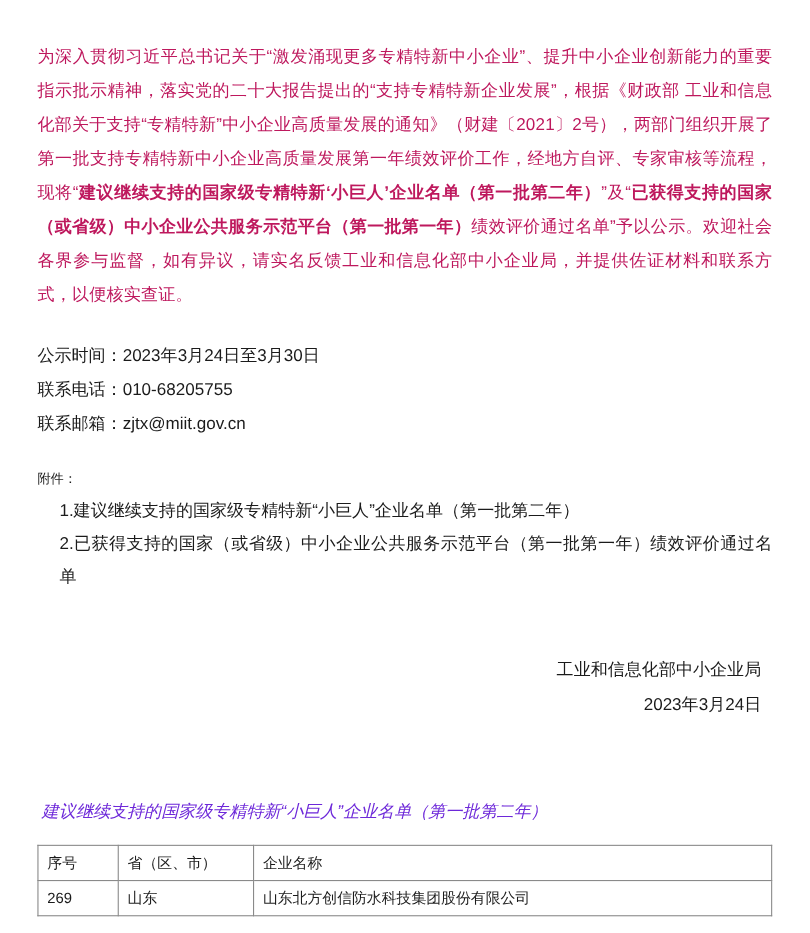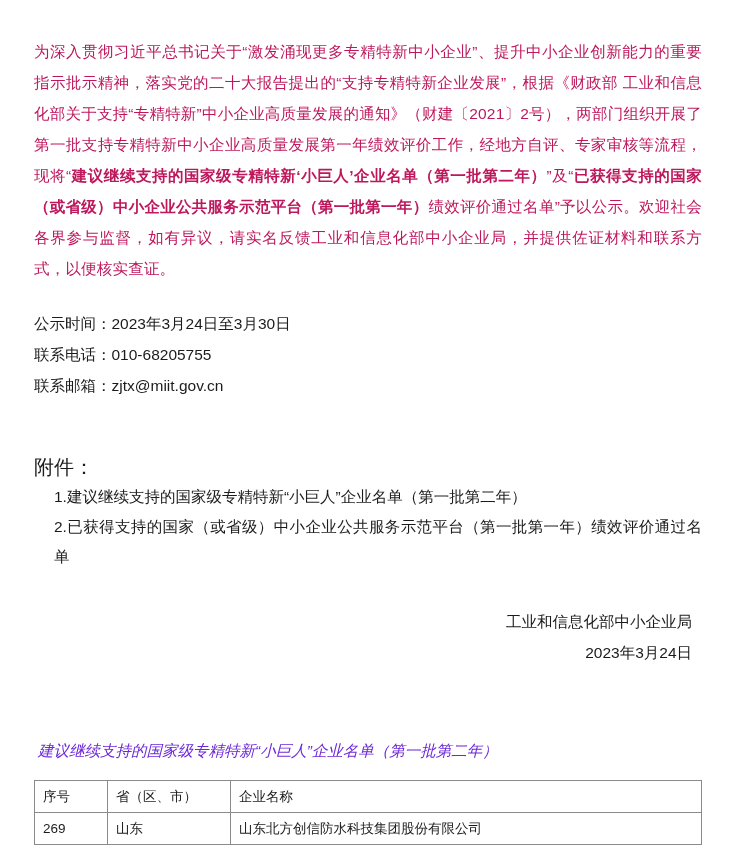--- a/index.html
+++ b/index.html
@@ -36,36 +36,36 @@
   .info-block {
     margin-top: 24px;
     font-size: 15.5px;
     line-height: 31px;
     color: #1b1b1b;
   }
   .info-line {
     white-space: pre;
   }
   .attach-title {
-    margin-top: 51px;
-    font-size: 20px;
+    margin-top: 19px;
+    font-size: 12px;
     line-height: 30px;
     color: #1b1b1b;
   }
   .attach-list {
     font-size: 15.5px;
     line-height: 30px;
     color: #1b1b1b;
   }
   .attach-item {
     text-align: justify;
     margin-left: 20px;
   }
   .signature {
-    margin-top: 34px;
+    margin-top: 54px;
     text-align: right;
     font-size: 15.5px;
     line-height: 31px;
     color: #1b1b1b;
     padding-right: 10px;
   }
   .list-heading {
     margin-top: 68px;
     font-size: 15.5px;
     line-height: 30px;

